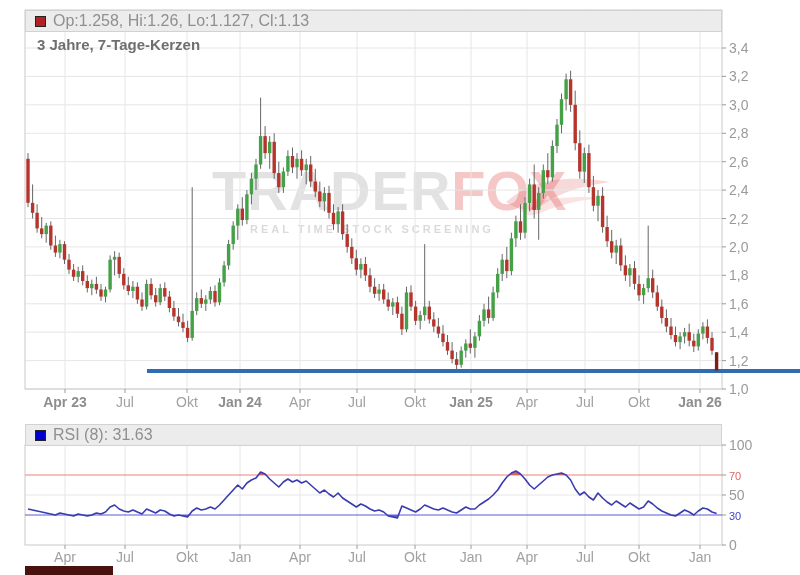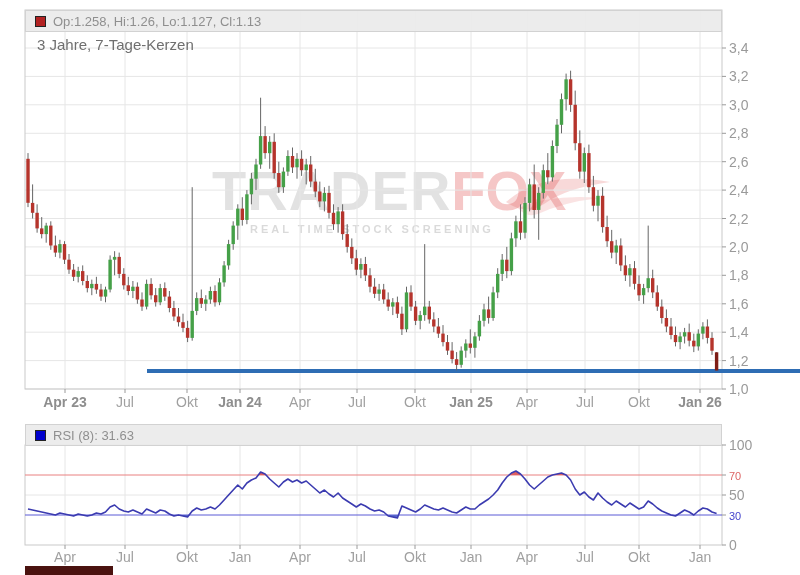--- a/index.html
+++ b/index.html
@@ -1,25 +1,25 @@
 <!DOCTYPE html>
 <html><head>
 <meta charset="utf-8">
 <style>
   html,body{margin:0;padding:0;background:#fff;}
   .stage{position:relative;width:800px;height:575px;background:#ffffff;overflow:hidden;
          font-family:"Liberation Sans",sans-serif;}
   #chart-svg{position:absolute;left:0;top:0;z-index:1;}
   .legend-bar{position:absolute;left:25px;width:695px;height:20px;
               background:rgba(235,235,235,0.93);border:1px solid #d2d2d2;
-              display:flex;align-items:center;z-index:2;font-size:13px;color:#8f8f8f;}
+              display:flex;align-items:center;z-index:2;font-size:16px;color:#8f8f8f;}
   #main-legend{top:10px;}
   #rsi-legend{top:424px;}
   .sq{width:9px;height:9px;border:1px solid #222;margin:0 7px 0 9px;display:inline-block;flex:0 0 auto;}
-  .chart-title{position:absolute;left:37px;top:36px;font-size:15px;font-weight:normal;color:#6f6f6f;z-index:2;}
+  .chart-title{position:absolute;left:37px;top:36px;font-size:15px;font-weight:bold;color:#6f6f6f;z-index:2;}
   .watermark{position:absolute;left:212px;top:158px;z-index:0;user-select:none;white-space:nowrap;}
   .wm-trader{font-size:56px;font-weight:bold;color:rgba(125,125,125,0.22);letter-spacing:1px;}
   .wm-fox{font-size:56px;font-weight:bold;color:rgba(224,80,80,0.32);}
   .wm-flame{position:absolute;left:292px;top:10px;}
   .wm-sub{font-size:11px;font-weight:bold;letter-spacing:3px;color:rgba(150,150,150,0.35);
           margin-top:0px;margin-left:38px;}
   .logo-bar{position:absolute;left:25px;top:566px;width:88px;height:9px;background:#4a120f;z-index:2;}
 </style>
 </head>
 <body>

